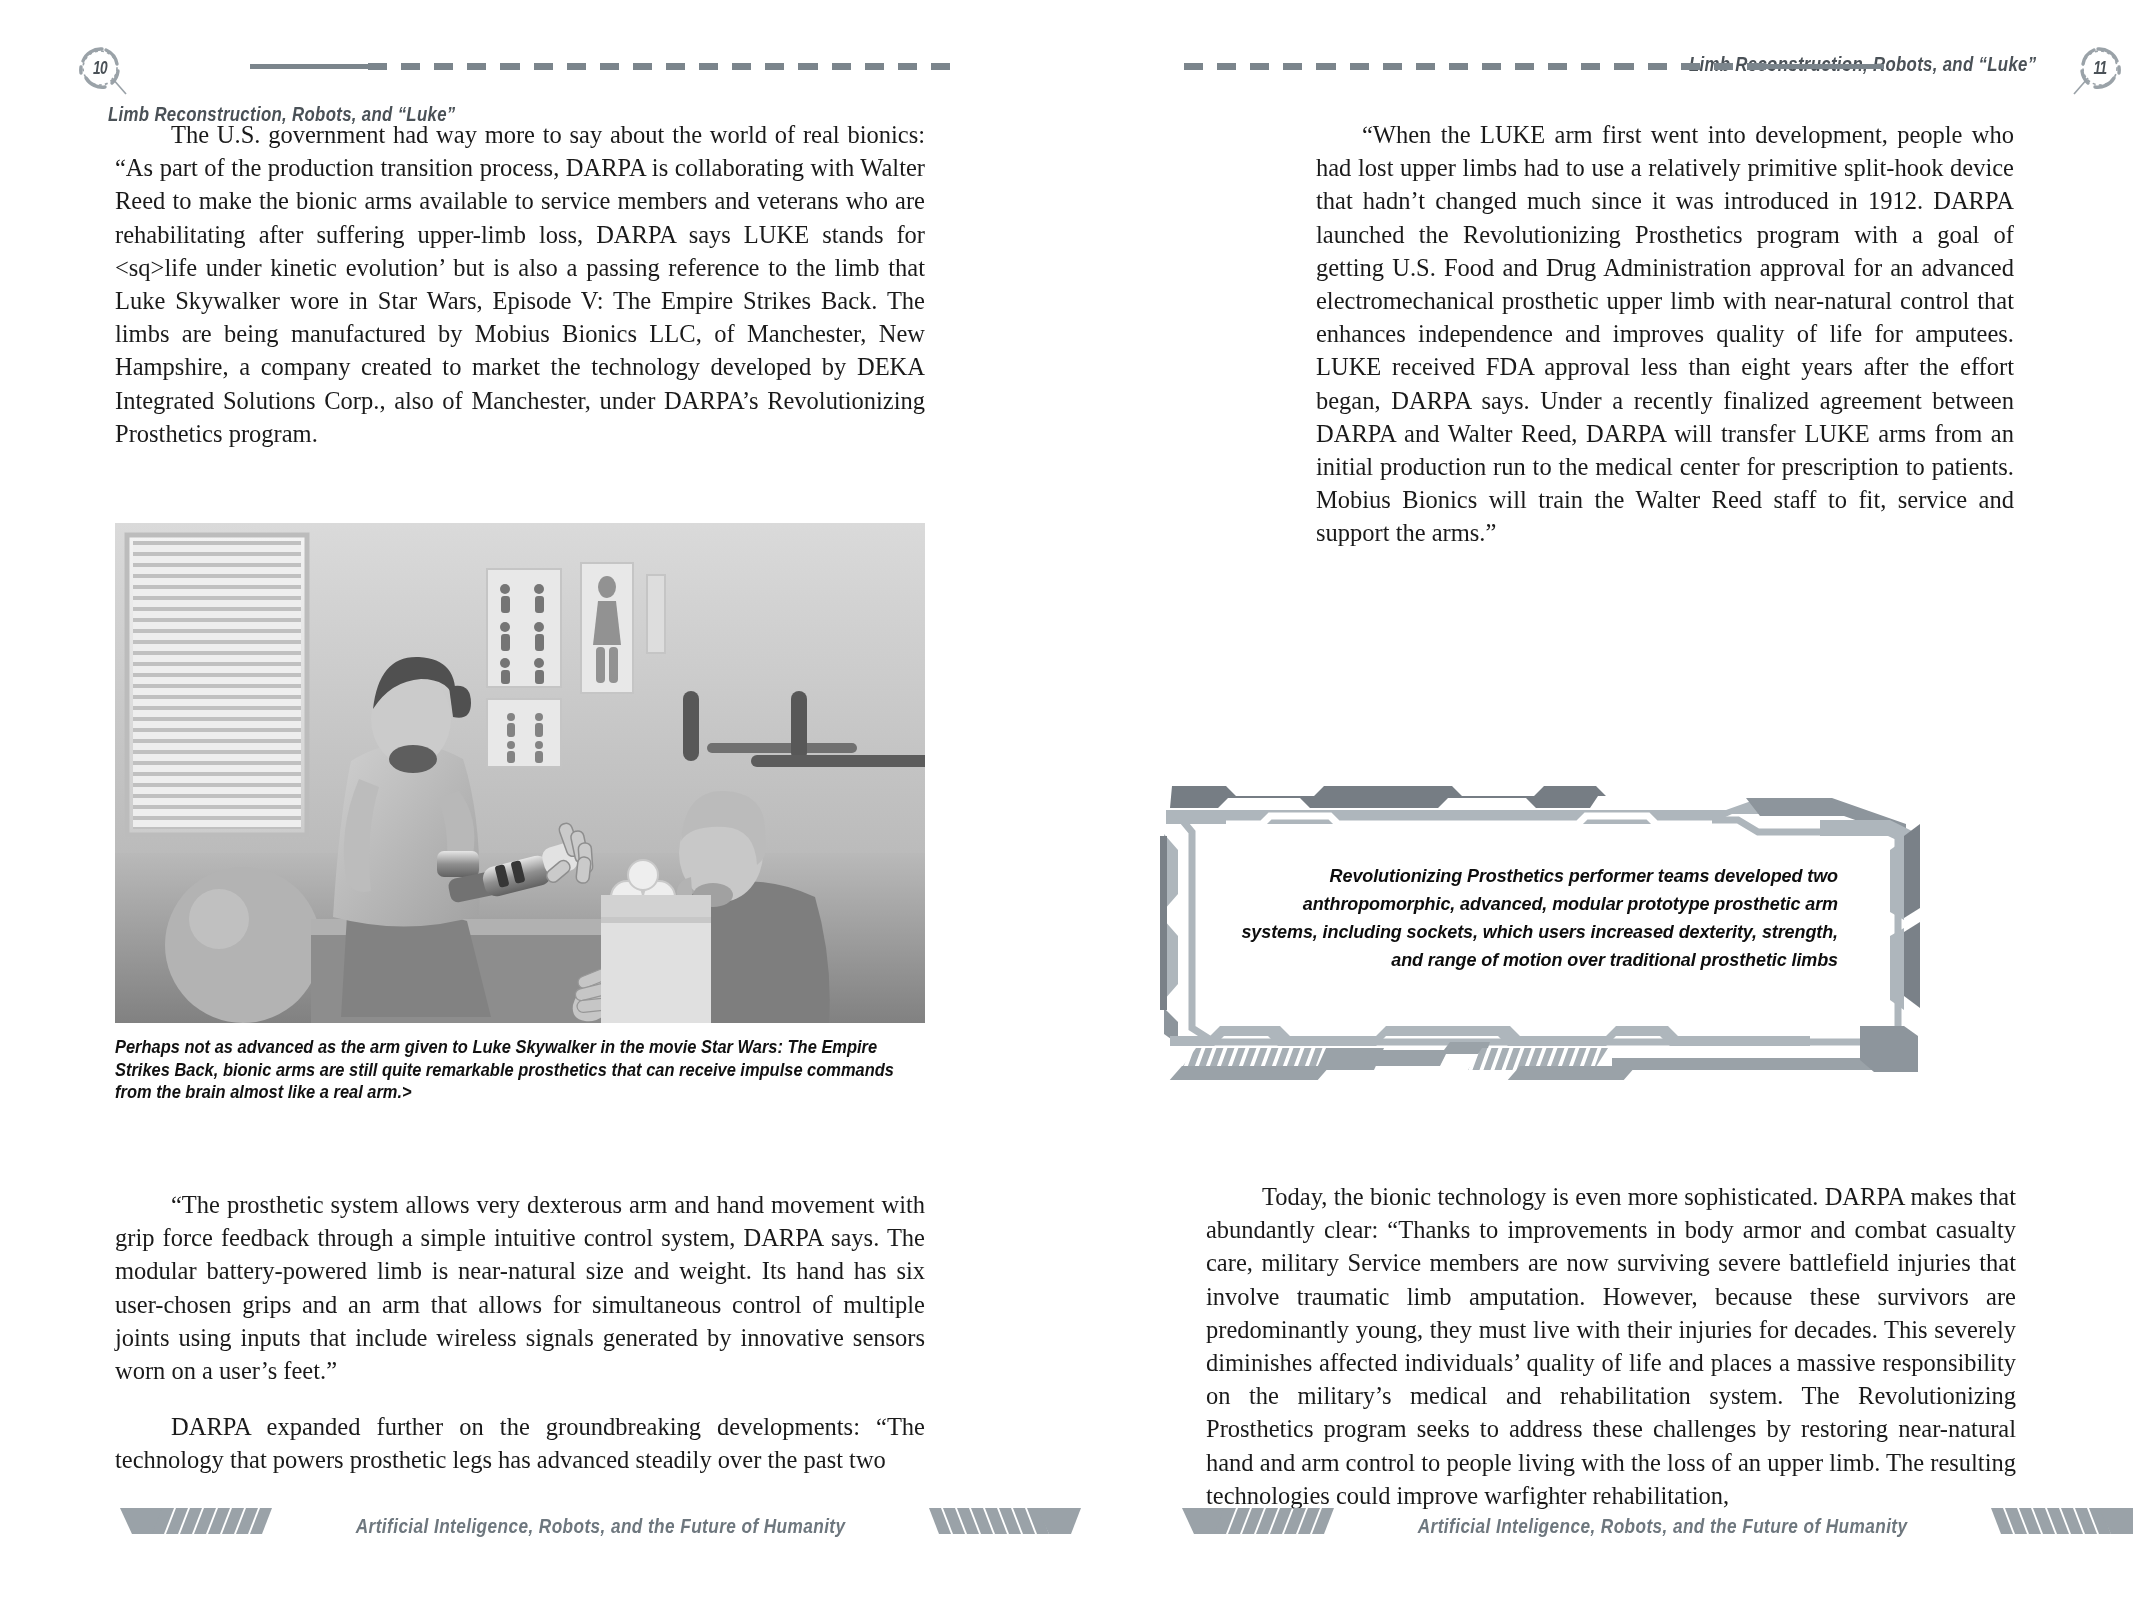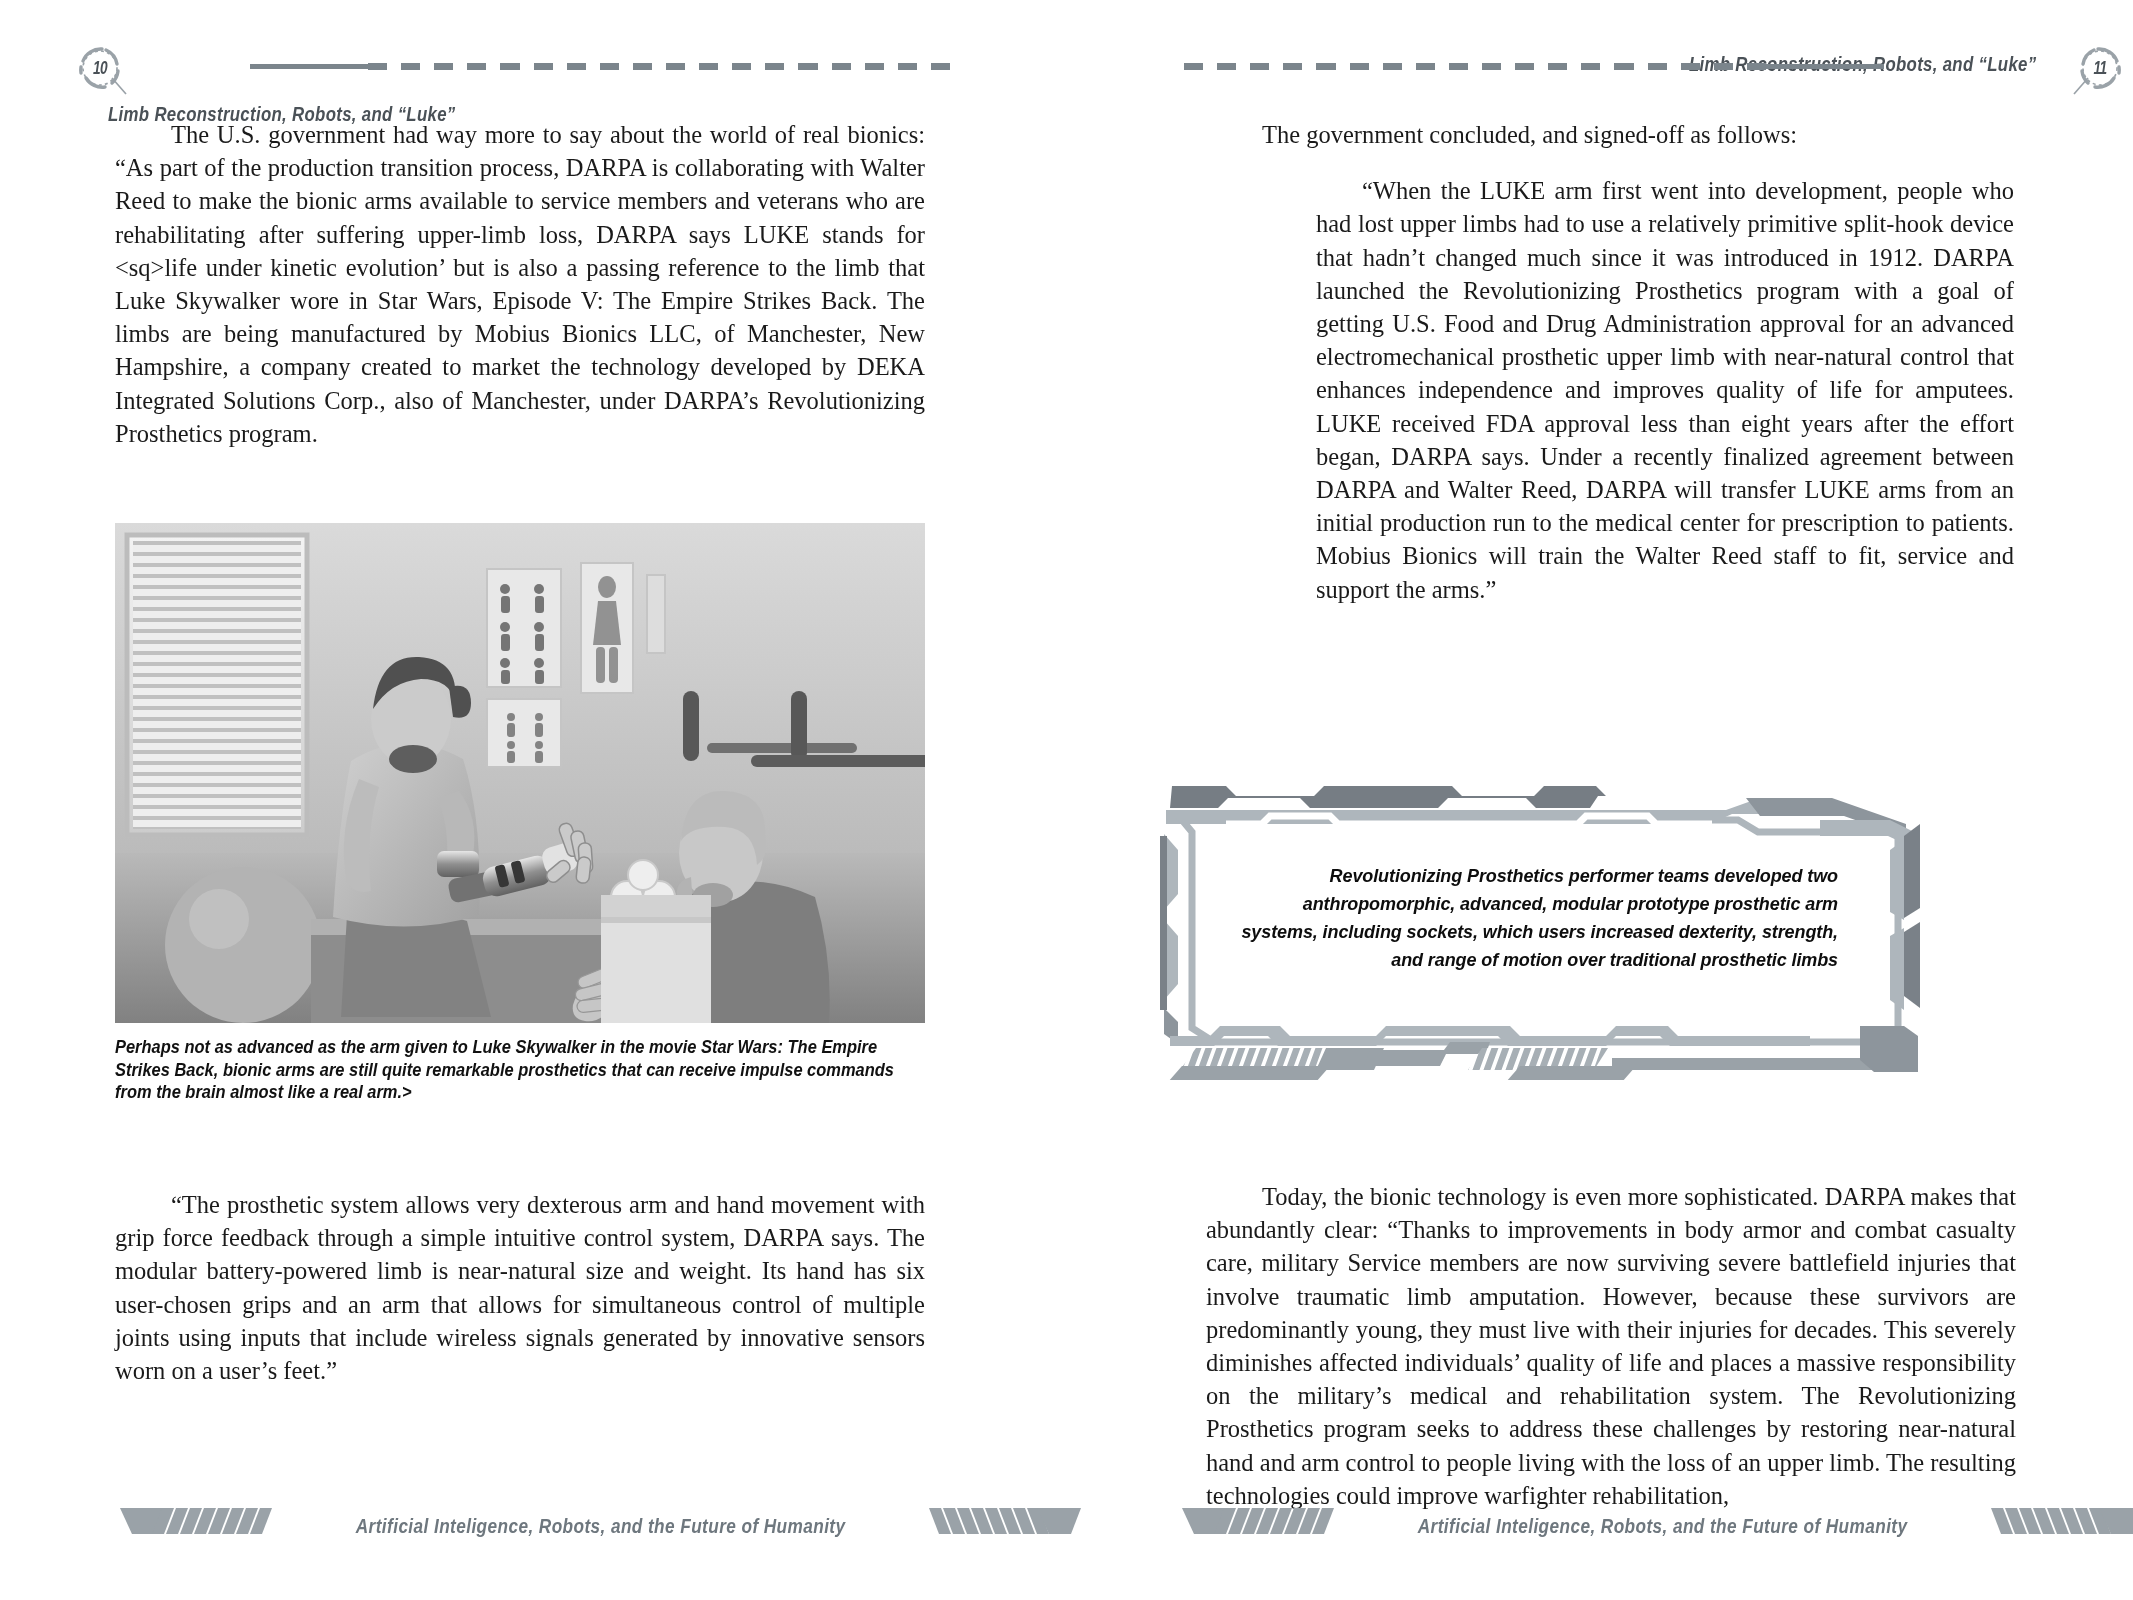--- a/index.html
+++ b/index.html
@@ -400,20 +400,21 @@
           <rect x="486" y="372" width="110" height="22" fill="#cfd2d5"></rect>
 
           <rect width="810" height="500" fill="none"></rect>
         </svg>
       </div>
       <div class="caption">Perhaps not as advanced as the arm given to Luke Skywalker in the movie Star Wars: The Empire Strikes Back, bionic arms are still quite remarkable prosthetics that can receive impulse commands from the brain almost like a real arm.&gt;</div>
     </div>
 
     <div class="column" style="top:1188px">
       <p>“The prosthetic system allows very dexterous arm and hand movement with grip force feedback through a simple intuitive control system, DARPA says. The modular battery-powered limb is near-natural size and weight. Its hand has six user-chosen grips and an arm that allows for simultaneous control of multiple joints using inputs that include wireless signals generated by innovative sensors worn on a user’s feet.”</p>
+      <p class="tight">DARPA expanded further on the groundbreaking developments: “The technology that powers prosthetic legs has advanced steadily over the past two</p>
     </div>
 
     <div class="page-footer left">
       <svg class="chev" width="160" height="34" viewBox="0 0 160 34">
         <path d="M2 4 h44 l-10 26 h-22 z" fill="#9aa2a8"></path>
         <g fill="#9aa2a8">
           <path d="M44 4 h12 l-10 26 h-12 z"></path>
           <path d="M58 4 h12 l-10 26 h-12 z"></path>
           <path d="M72 4 h12 l-10 26 h-12 z"></path>
           <path d="M86 4 h12 l-10 26 h-12 z"></path>
@@ -476,21 +477,20 @@
           <i></i>
           <i></i>
           <i></i>
           <i></i>
           <i></i>
       </span>
       <span class="rule-solid" style="width:118px"></span>
     </div>
 
     <div class="column">
-      <p>The government concluded, and signed-off as follows:</p>
       <div class="blockquote">
         <p>“When the LUKE arm first went into development, people who had lost upper limbs had to use a relatively primitive split-hook device that hadn’t changed much since it was introduced in 1912. DARPA launched the Revolutionizing Prosthetics program with a goal of getting U.S. Food and Drug Administration approval for an advanced electromechanical prosthetic upper limb with near-natural control that enhances independence and improves quality of life for amputees. LUKE received FDA approval less than eight years after the effort began, DARPA says. Under a recently finalized agreement between DARPA and Walter Reed, DARPA will transfer LUKE arms from an initial production run to the medical center for prescription to patients. Mobius Bionics will train the Walter Reed staff to fit, service and support the arms.”</p>
       </div>
     </div>
 
     <div class="pullquote" style="left:94px">
       <svg viewBox="0 0 768 300">
         <defs>
           <pattern id="hatch" width="11" height="11" patternUnits="userSpaceOnUse" patternTransform="skewX(-20)">
             <rect width="11" height="11" fill="#ffffff"></rect>

